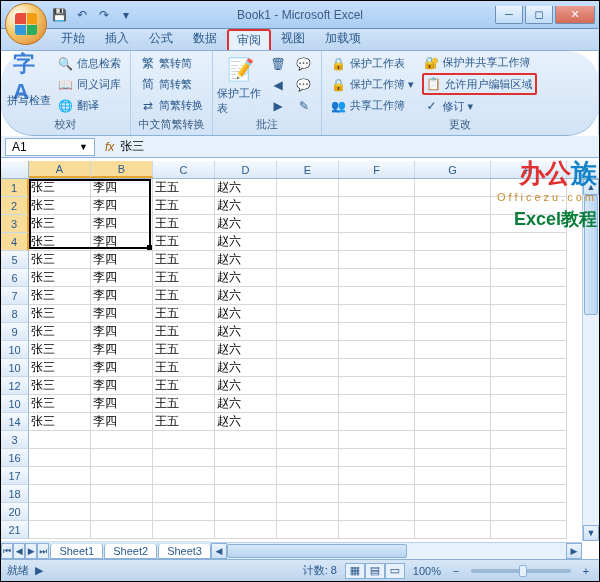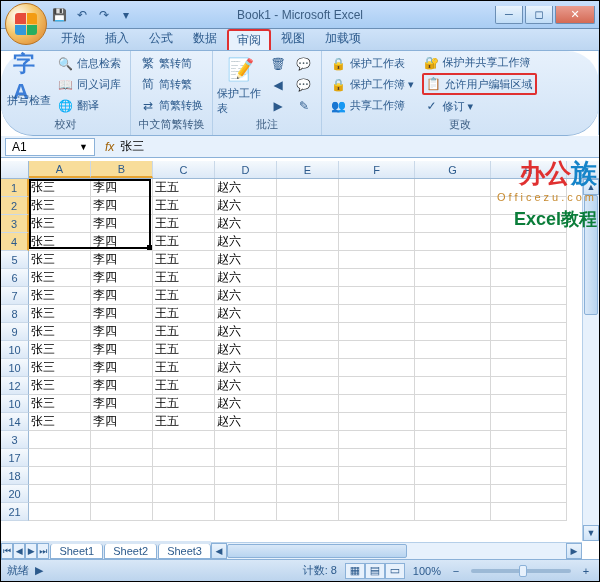--- a/index.html
+++ b/index.html
@@ -418,20 +418,31 @@
         <div class="cell" style="width: 62px;"></div>
         <div class="cell" style="width: 62px;"></div>
         <div class="cell" style="width: 62px;"></div>
         <div class="cell" style="width: 62px;"></div>
         <div class="cell" style="width: 62px;"></div>
         <div class="cell" style="width: 76px;"></div>
         <div class="cell" style="width: 76px;"></div>
         <div class="cell" style="width: 76px;"></div>
       </div>
       <div class="row">
+        <div class="rh">16</div>
+        <div class="cell" style="width: 62px;"></div>
+        <div class="cell" style="width: 62px;"></div>
+        <div class="cell" style="width: 62px;"></div>
+        <div class="cell" style="width: 62px;"></div>
+        <div class="cell" style="width: 62px;"></div>
+        <div class="cell" style="width: 76px;"></div>
+        <div class="cell" style="width: 76px;"></div>
+        <div class="cell" style="width: 76px;"></div>
+      </div>
+      <div class="row">
         <div class="rh">17</div>
         <div class="cell" style="width: 62px;"></div>
         <div class="cell" style="width: 62px;"></div>
         <div class="cell" style="width: 62px;"></div>
         <div class="cell" style="width: 62px;"></div>
         <div class="cell" style="width: 62px;"></div>
         <div class="cell" style="width: 76px;"></div>
         <div class="cell" style="width: 76px;"></div>
         <div class="cell" style="width: 76px;"></div>
       </div>

